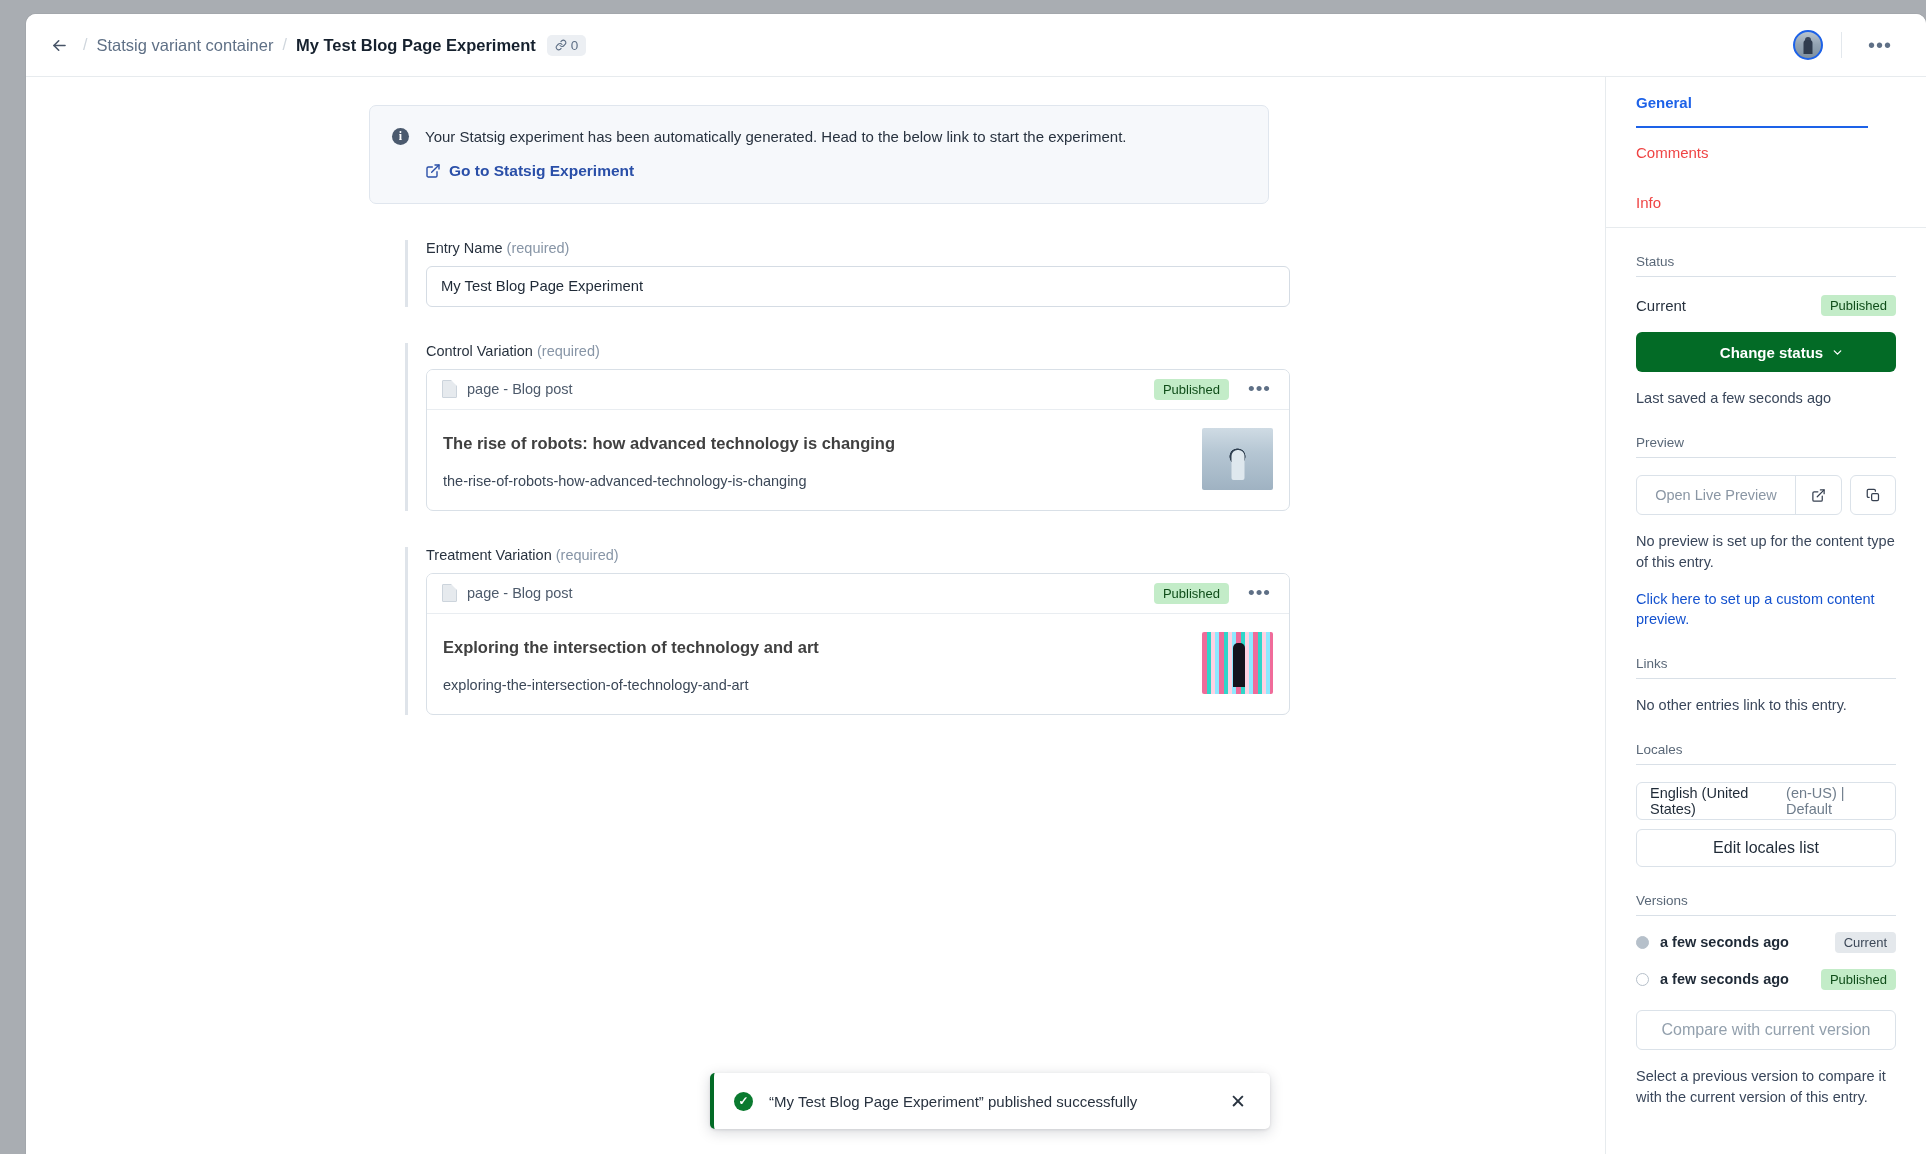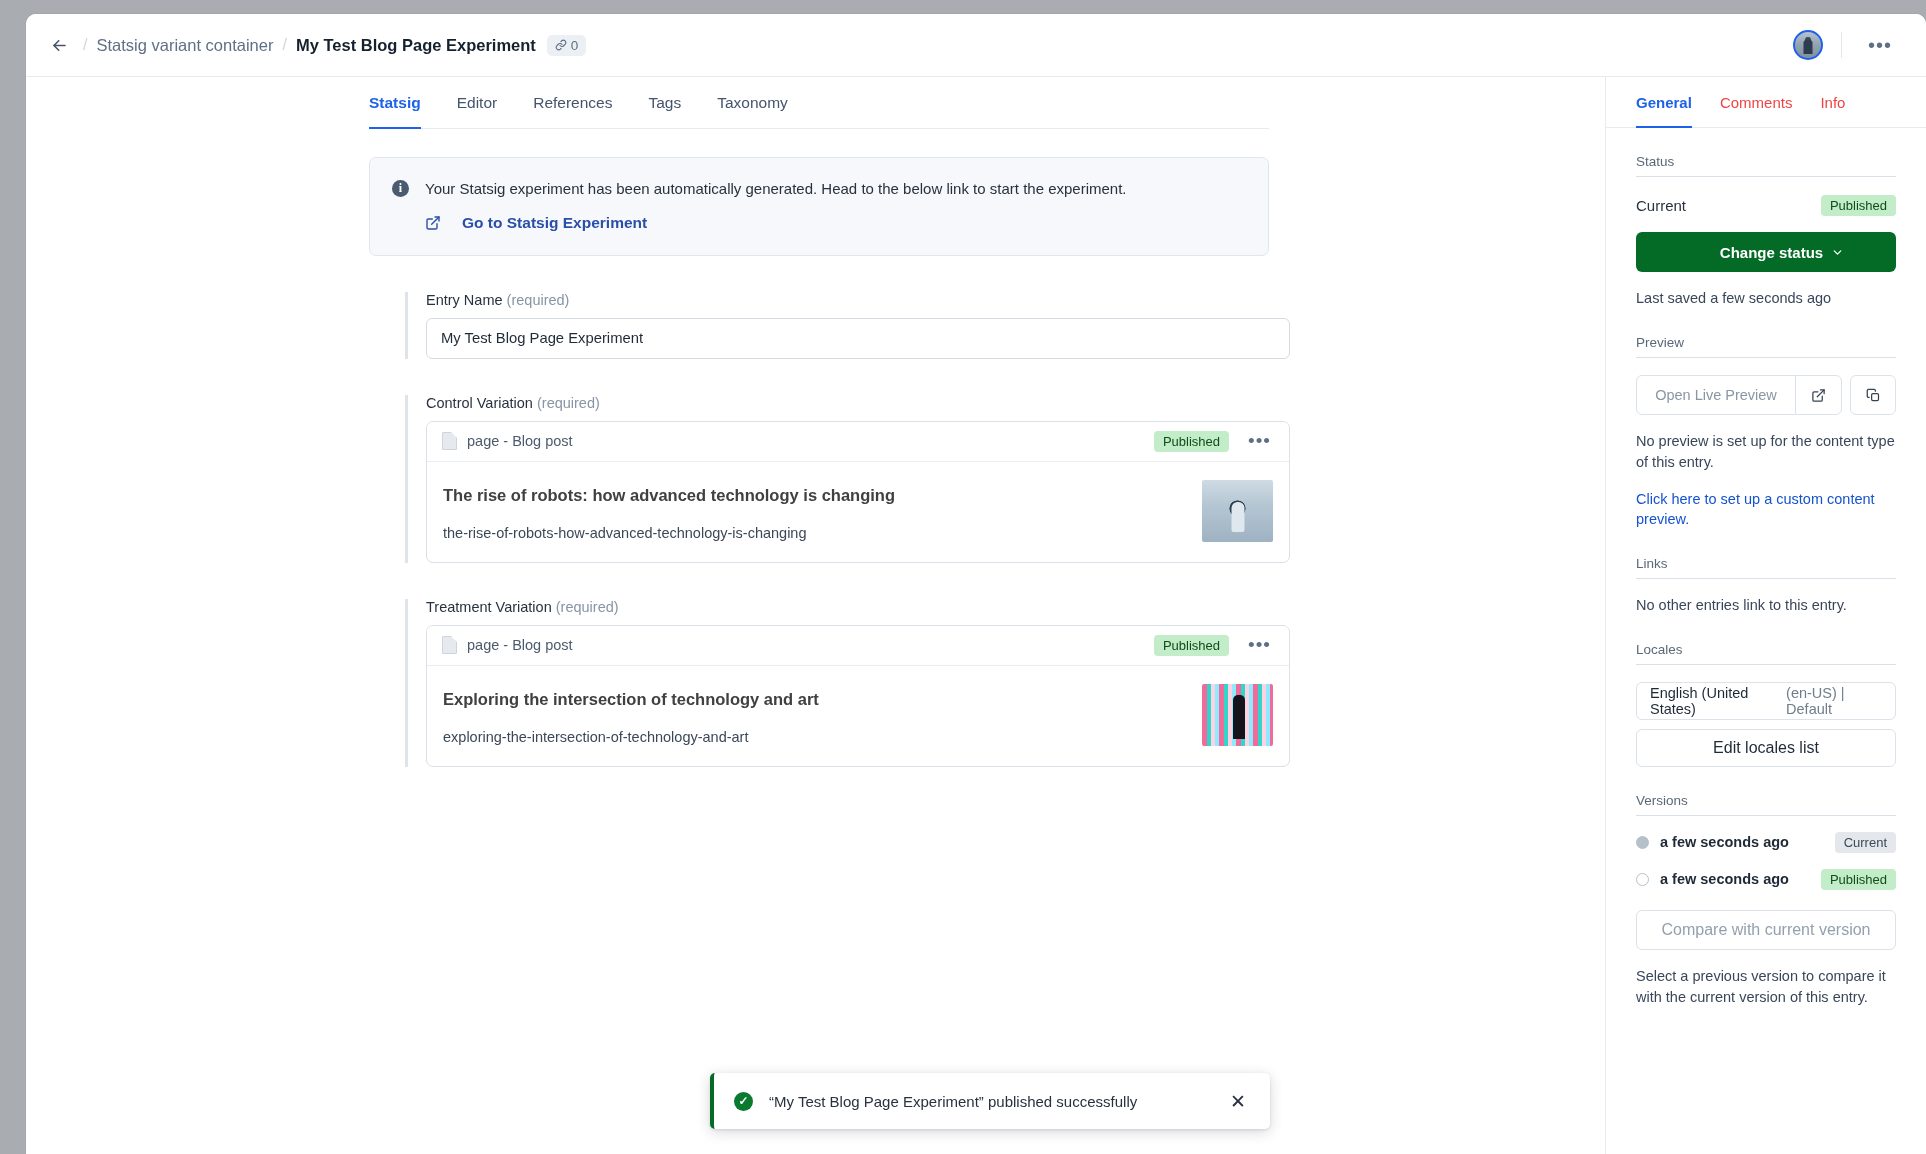--- a/index.html
+++ b/index.html
@@ -129,21 +129,21 @@
     flex: none;
     width: 17px; height: 17px; border-radius: 50%;
     background: #4b5a6e; color: #fff;
     font-size: 12px; font-weight: 700;
     display: flex; align-items: center; justify-content: center;
     font-family: "Liberation Serif", serif;
     margin-top: 2px;
   }
   .info-text { font-size: 15px; color: #28323f; line-height: 1.45; }
   .ext-link {
-    display: inline-flex; align-items: center; gap: 21px;
+    display: inline-flex; align-items: center; gap: 8px;
     margin-top: 14px;
     color: #2a4fa8; font-size: 15.5px; font-weight: 700;
     cursor: pointer;
   }
 
   .field-group {
     border-left: 3px solid #dfe4ea;
     padding-left: 18px;
     width: 903px;
     margin-bottom: 36px;
@@ -238,21 +238,21 @@
   }
   .thumb.art::after {
     content: ""; position: absolute;
     left: 44%; top: 18%; width: 12px; height: 44px;
     background: #15131c; border-radius: 5px 5px 0 0;
   }
 
   
   .side-tabs {
     display: flex; border-bottom: 1px solid #e7ebee;
-    margin: 0 -30px; padding: 0 30px;
+    margin: 0 -30px; padding: 0 30px; flex-direction: column;
   }
   .side-tab {
     padding: 17px 0 15px; margin-right: 28px;
     font-size: 15px; color: #ef4444; cursor: pointer;
     border-bottom: 2.5px solid transparent; margin-bottom: -1px;
   }
   .side-tab.active { color: #1d62e8; font-weight: 700; border-bottom-color: #1d62e8; }
 
   .side-section-title {
     font-size: 13.5px; color: #5a6878;
@@ -386,27 +386,20 @@
       <div class="avatar"></div>
       <div class="vdiv"></div>
       <div class="dots-btn">•••</div>
     </div>
   </div>
 
   <div class="body-row">
 
     <div class="main-col">
 
-      <div class="tabs">
-        <div class="tab active">Statsig</div>
-        <div class="tab">Editor</div>
-        <div class="tab">References</div>
-        <div class="tab">Tags</div>
-        <div class="tab">Taxonomy</div>
-      </div>
 
       <div class="content">
 
         <div class="info-banner">
           <div class="info-icon">i</div>
           <div>
             <div class="info-text">Your Statsig experiment has been automatically generated. Head to the below link to start the experiment.</div>
             <div class="ext-link">
               <svg width="16" height="16" viewBox="0 0 24 24" fill="none" stroke="currentColor" stroke-width="2.1" stroke-linecap="round" stroke-linejoin="round">
                 <path d="M18 13v6a2 2 0 0 1-2 2H5a2 2 0 0 1-2-2V8a2 2 0 0 1 2-2h6"></path>

